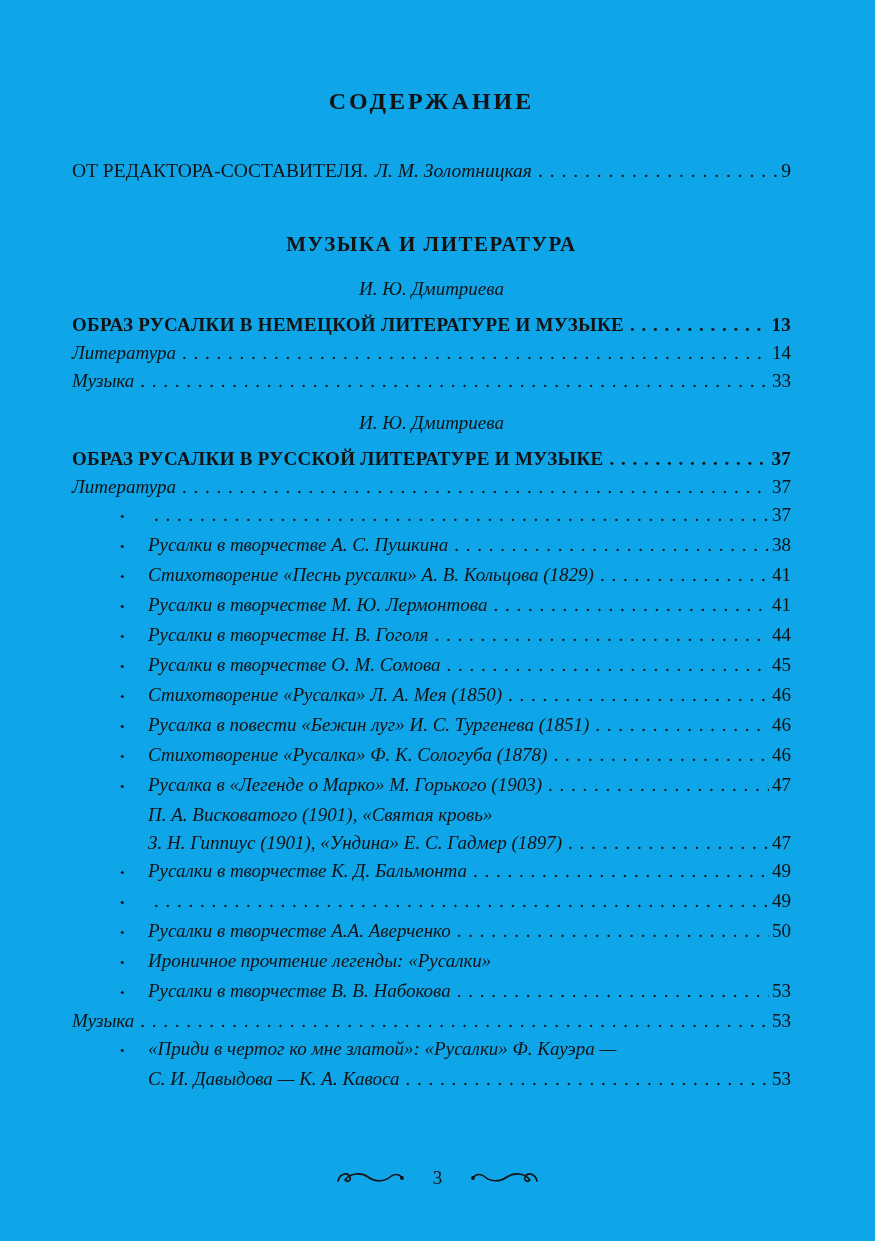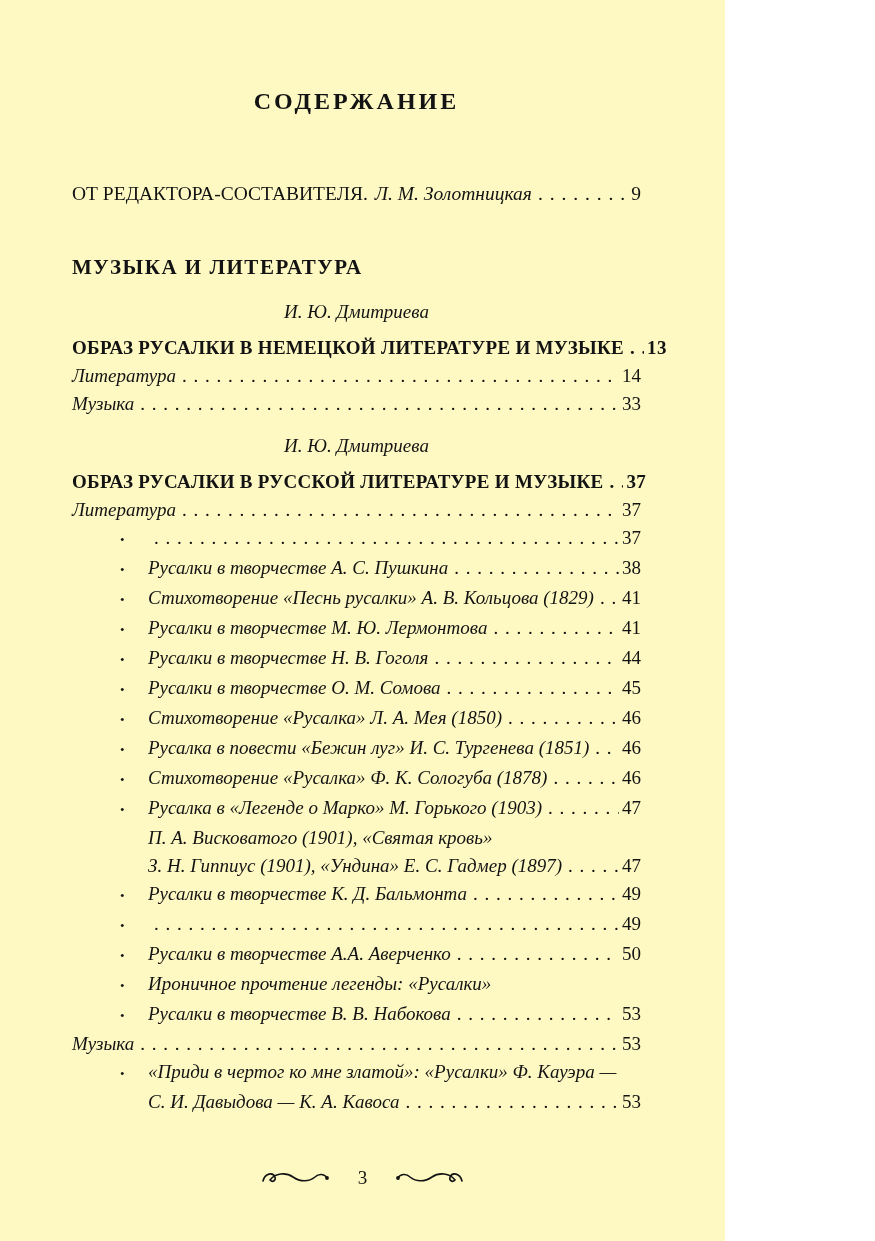--- a/index.html
+++ b/index.html
@@ -1,21 +1,21 @@
 <!DOCTYPE html>
 <html lang="ru"><head>
 <meta charset="utf-8">
 <style>
   html, body { margin: 0; padding: 0; background: #ffffff; }
   .page {
     position: relative;
-    width: 725px;
+    width: 875px;
     height: 1241px;
     box-sizing: border-box;
-    background: #fef9c3;
+    background: #0ea5e9;
     color: #131313;
     font-family: "Liberation Serif", "DejaVu Serif", serif;
     padding: 86px 84px 16px 72px;
     overflow: hidden;
   }
   .title {
     text-align: center;
     font-weight: 700;
     font-size: 24px;
     line-height: 30px;
@@ -24,23 +24,24 @@
   .row {
     display: flex;
     align-items: baseline;
     font-size: 19px;
     line-height: 28px;
   }
   .row .txt { white-space: nowrap; }
   .it { font-style: italic; }
   .caps { white-space: nowrap; }
   .name { margin-left: 7px; white-space: nowrap; }
-  .editor-row { margin-top: 64px; font-size: 19.5px; }
+  .editor-row { margin-top: 41px; font-size: 19.5px; }
   .part-title {
     margin-top: 44px;
+    text-align: center;
     font-weight: 700;
     font-size: 21px;
     line-height: 30px;
     letter-spacing: 1.5px;
   }
   .author {
     text-align: center;
     font-style: italic;
     font-size: 19px;
     line-height: 28px;

